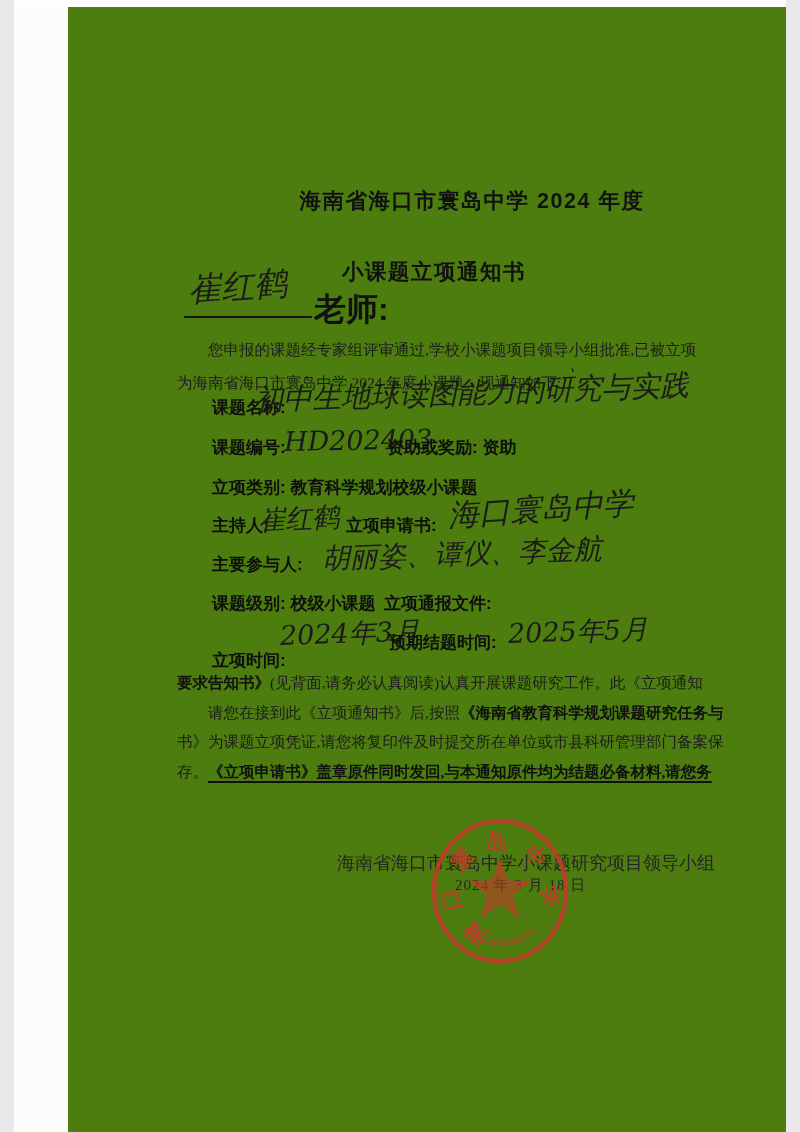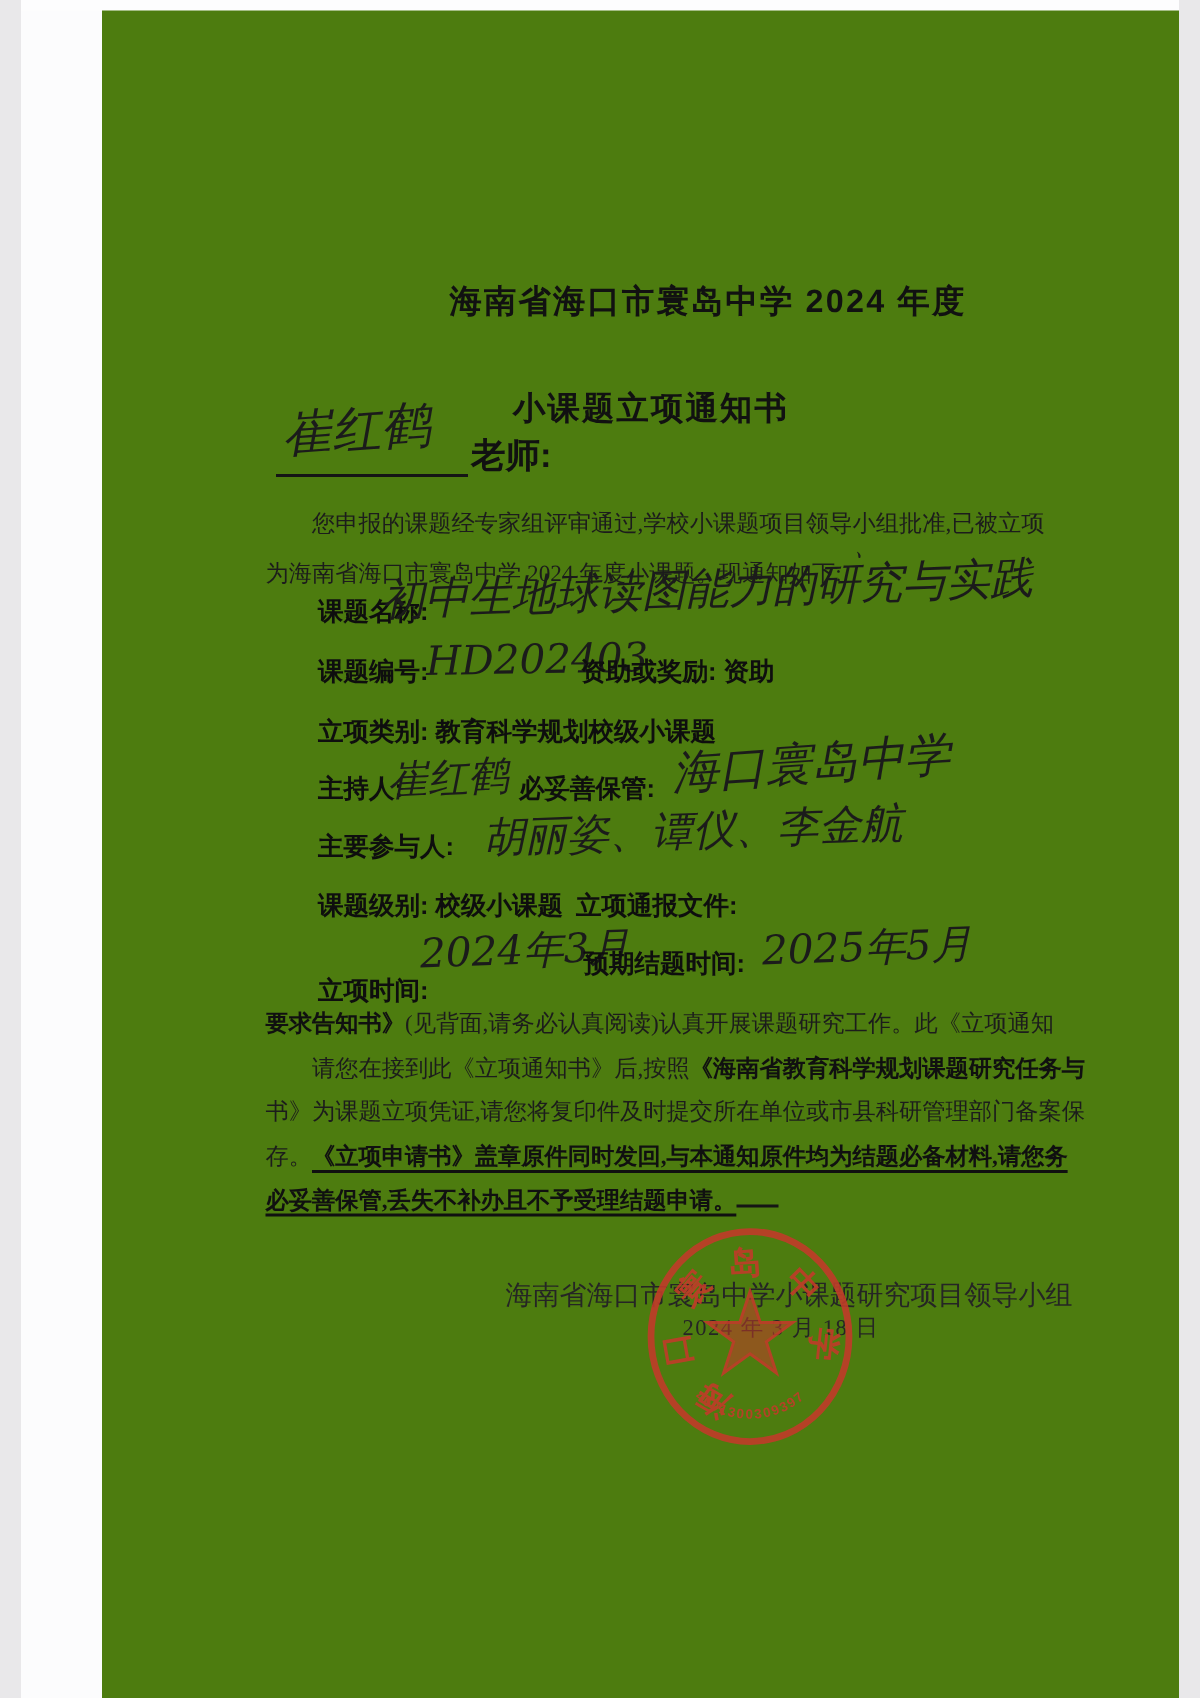--- a/index.html
+++ b/index.html
@@ -23,21 +23,21 @@
 
   .hw {
     font-family:"DejaVu Serif", serif; font-style:italic; color:#1b1b1b;
     transform-origin:left center;
   }
 
   .greet-name { left:174px; top:268px; font-size:33px; transform:rotate(-4deg); }
   .greet-underline { left:170px; top:316px; width:128px; border-bottom:2.5px solid #151515; height:0; }
   .greet-suffix {
     left:300px; top:288px; font-family:Liberation Sans, sans-serif;
-    font-weight:bold; font-size:23px; color:#111;
+    font-weight:bold; font-size:32px; color:#111;
   }
 
   .bodytext { font-size:15.5px; line-height:33px; color:#1c1c1c; }
   .intro { left:163px; top:333px; width:500px; }
   .intro .ln { white-space:nowrap; }
   .indent { text-indent:2em; }
   .stray { left:556px; top:350px; font-size:19px; transform:rotate(12deg); }
 
   .flabel {
     font-family:"Liberation Sans", sans-serif; font-weight:bold;
@@ -83,40 +83,39 @@
   <div class="abs hw" style="left:240px; top:381px; font-size:29px; transform:rotate(-2deg);">初中生地球读图能力的研究与实践</div>
 
   <div class="abs flabel" style="left:198px; top:436px;">课题编号:</div>
   <div class="abs hw" style="left:270px; top:426px; font-size:27px; transform:rotate(-1deg);">HD202403</div>
   <div class="abs flabel" style="left:373px; top:436px;"><span>资助或奖励:</span> <span class="fvalue-print">资助</span></div>
 
   <div class="abs flabel" style="left:198px; top:476px;"><span>立项类别:</span> <span class="fvalue-print">教育科学规划校级小课题</span></div>
 
   <div class="abs flabel" style="left:198px; top:514px;">主持人:</div>
   <div class="abs hw" style="left:244px; top:503px; font-size:27px; transform:rotate(-3deg);">崔红鹤</div>
-  <div class="abs flabel" style="left:332px; top:514px;">必妥善保管:</div>
+  <div class="abs flabel" style="left:332px; top:514px;">立项申请书:</div>
   <div class="abs hw" style="left:434px; top:495px; font-size:31px; transform:rotate(-4deg);">海口寰岛中学</div>
 
   <div class="abs flabel" style="left:198px; top:553px;">主要参与人:</div>
   <div class="abs hw" style="left:308px; top:540px; font-size:28px; transform:rotate(-2deg);">胡丽姿、谭仪、李金航</div>
 
   <div class="abs flabel" style="left:198px; top:592px;"><span>课题级别:</span> <span class="fvalue-print">校级小课题</span></div>
   <div class="abs flabel" style="left:370px; top:592px;">立项通报文件:</div>
 
   <div class="abs flabel" style="left:198px; top:631px;margin-top:18px;">立项时间:</div>
   <div class="abs hw" style="left:266px; top:618px; font-size:27px; transform:rotate(-2deg);">2024年3月</div>
   <div class="abs flabel" style="left:375px; top:631px;">预期结题时间:</div>
   <div class="abs hw" style="left:494px; top:616px; font-size:27px; transform:rotate(-2deg);">2025年5月</div>
 
   <div class="abs notice">
     <div class="ln"><span class="b">要求告知书》</span><span>(见背面,请务必认真阅读)认真开展课题研究工作。此《立项通知</span></div>
     <div class="ln indent"><span>请您在接到此《立项通知书》后,按照</span><span class="b">《海南省教育科学规划课题研究任务与</span></div>
     <div class="ln"><span>书》为课题立项凭证,请您将复印件及时提交所在单位或市县科研管理部门备案保</span></div>
     <div class="ln"><span>存。</span><span class="bu">《立项申请书》盖章原件同时发回,与本通知原件均为结题必备材料,请您务</span></div>
-    <div class="ln"><span class="bu">必妥善保管,丢失不补办且不予受理结题申请。</span><span class="trail-underline"></span></div>
   </div>
 
   <div class="abs closing-org">海南省海口市寰岛中学小课题研究项目领导小组</div>
   <div class="abs closing-date">2024 年 3 月 18 日</div>
 
   <svg class="seal-svg" width="168" height="172" viewBox="-84 -86 168 172">
     <g stroke="none" fill="none">
       <ellipse cx="0" cy="0" rx="66" ry="70" stroke="#c43a2a" stroke-width="4.5"></ellipse>
       <path d="M 0,-30 L 6.8,-9.3 L 28.5,-9.3 L 10.9,3.6 L 17.6,24.3 L 0,11.5 L -17.6,24.3 L -10.9,3.6 L -28.5,-9.3 L -6.8,-9.3 Z" fill="#c43a2a" fill-opacity="0.62" stroke="#c43a2a" stroke-width="2"></path>
       <g fill="#c43a2a" font-size="22" text-anchor="middle">

